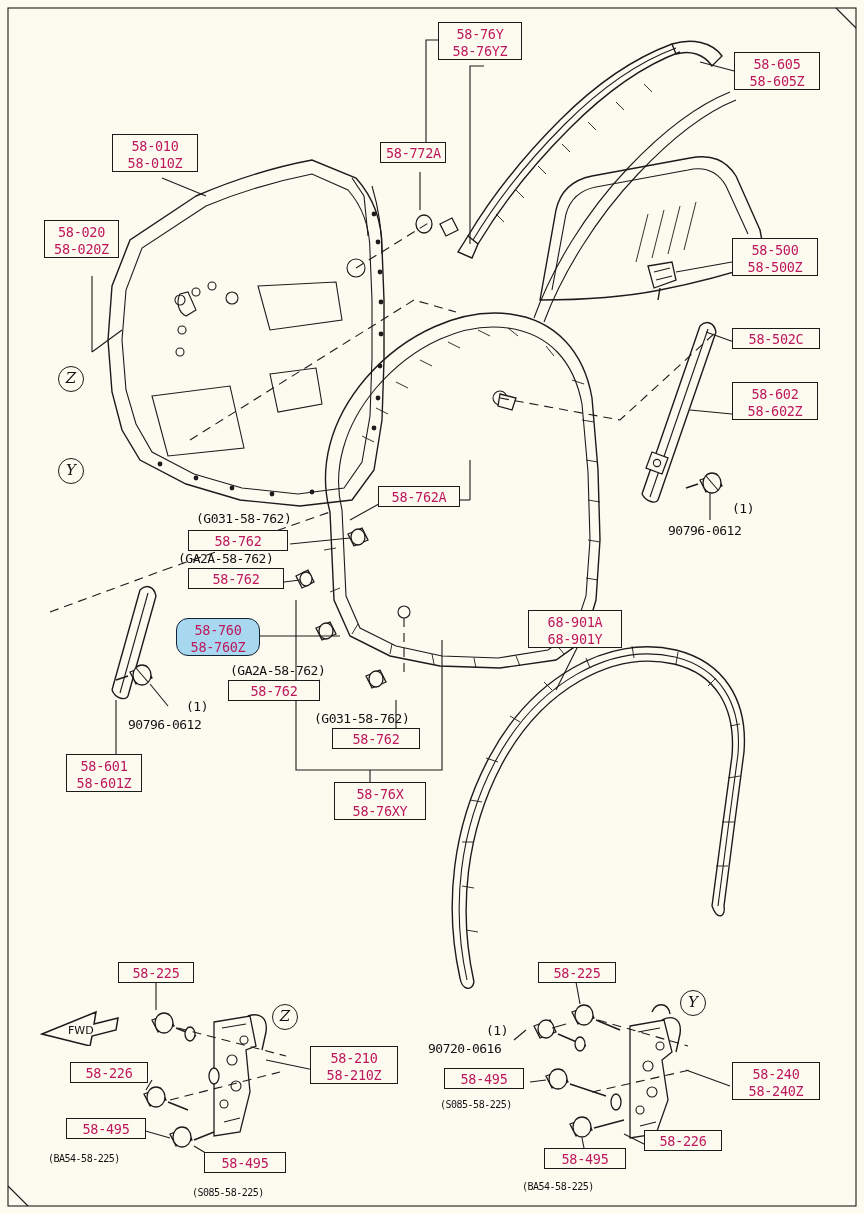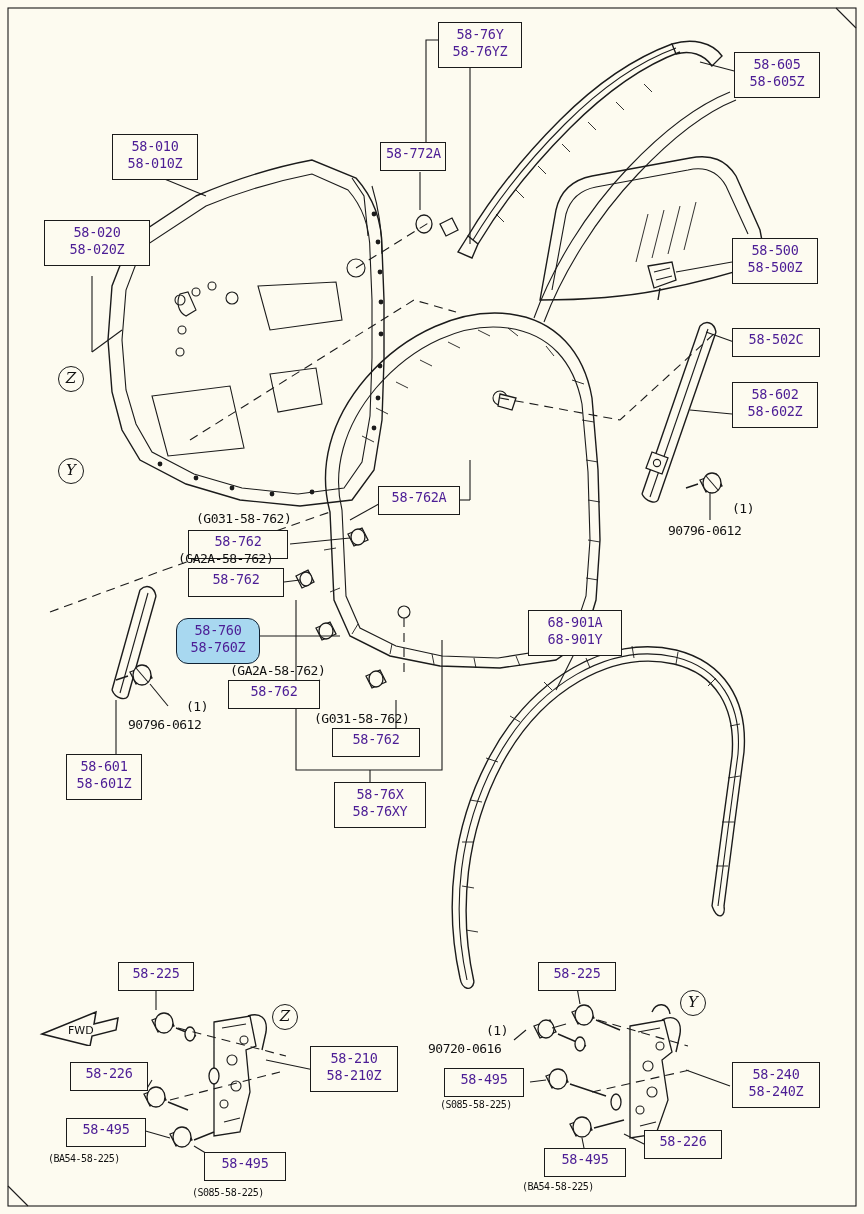--- a/index.html
+++ b/index.html
@@ -19,26 +19,26 @@
     position: absolute;
     left: 0; top: 0;
     width: 864px;
     height: 1214px;
   }
   .lbl {
     position: absolute;
     box-sizing: border-box;
     border: 1.6px solid #1b1b1b;
     background: #fdfbf0;
-    color: #4c1d95;
+    color: #be185d;
     font-family: "DejaVu Sans Mono", monospace;
     font-size: 13.5px;
     line-height: 15.5px;
     letter-spacing: -0.3px;
-    padding: 3px 5px 8px 5px;
+    padding: 3px 5px 0 5px;
     text-align: center;
     white-space: pre;
     z-index: 5;
   }
   .lbl.two { line-height: 16.5px; }
   .lbl.hl {
     background: #a8d8f0;
     border-color: #123;
   }
   .plain {
@@ -433,21 +433,21 @@
   <div class="circ" style="left:272px; top:1004px;">Z</div>
   <div class="circ" style="left:680px; top:990px;">Y</div>
 
   <div class="lbl two" style="left:438px; top:22px; width:84px;">58-76Y
 58-76YZ</div>
   <div class="lbl two" style="left:734px; top:52px; width:86px;">58-605
 58-605Z</div>
   <div class="lbl two" style="left:112px; top:134px; width:86px;">58-010
 58-010Z</div>
   <div class="lbl" style="left:380px; top:142px; width:66px;">58-772A</div>
-  <div class="lbl two" style="left:44px; top:220px; width:106px;">58-020
+  <div class="lbl two" style="left:44px; top:220px; width:75px;">58-020
 58-020Z</div>
   <div class="lbl two" style="left:732px; top:238px; width:86px;">58-500
 58-500Z</div>
   <div class="lbl" style="left:732px; top:328px; width:88px;">58-502C</div>
   <div class="lbl two" style="left:732px; top:382px; width:86px;">58-602
 58-602Z</div>
   <div class="lbl" style="left:378px; top:486px; width:82px;">58-762A</div>
   <div class="lbl" style="left:188px; top:530px; width:100px;">58-762</div>
   <div class="lbl" style="left:188px; top:568px; width:96px;">58-762</div>
   <div class="lbl two hl" style="left:176px; top:618px; width:84px;border-radius:12px;">58-760

